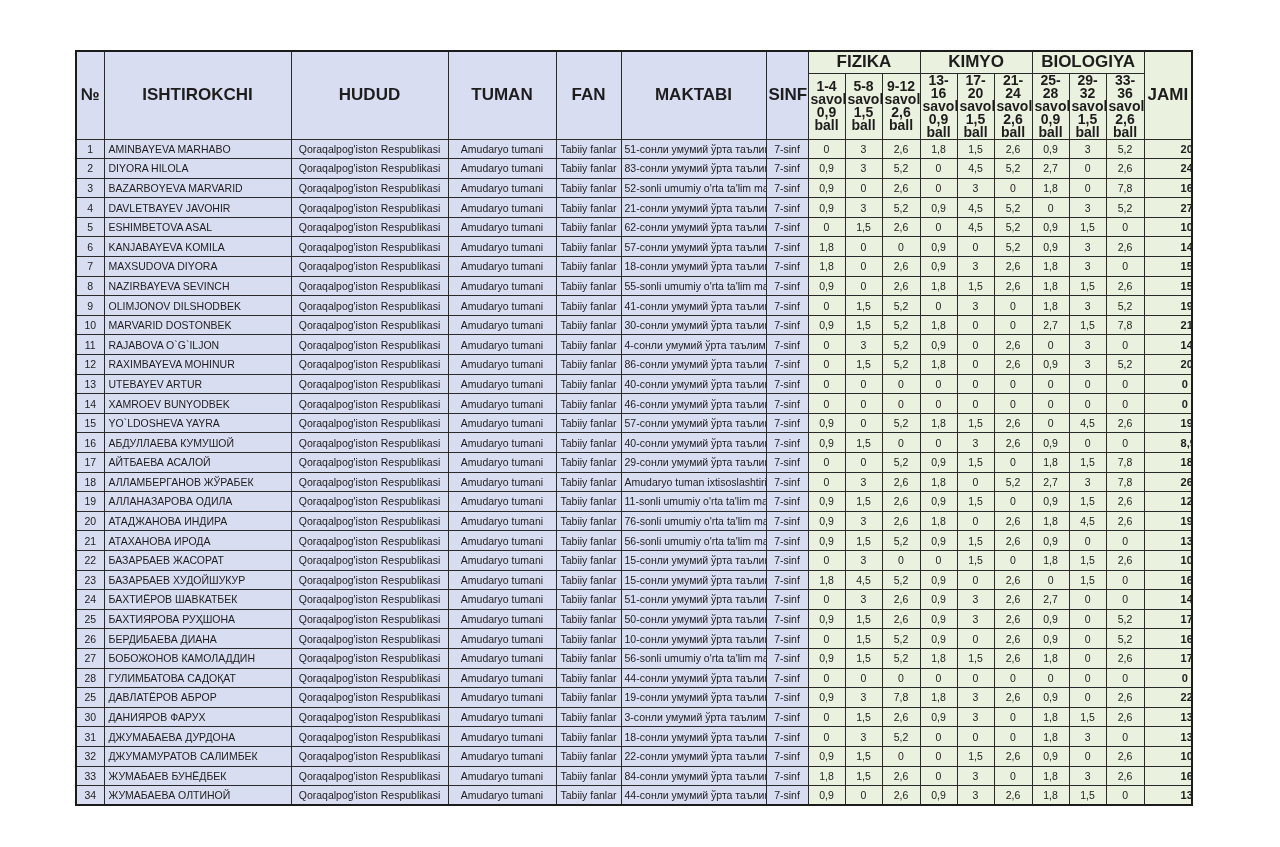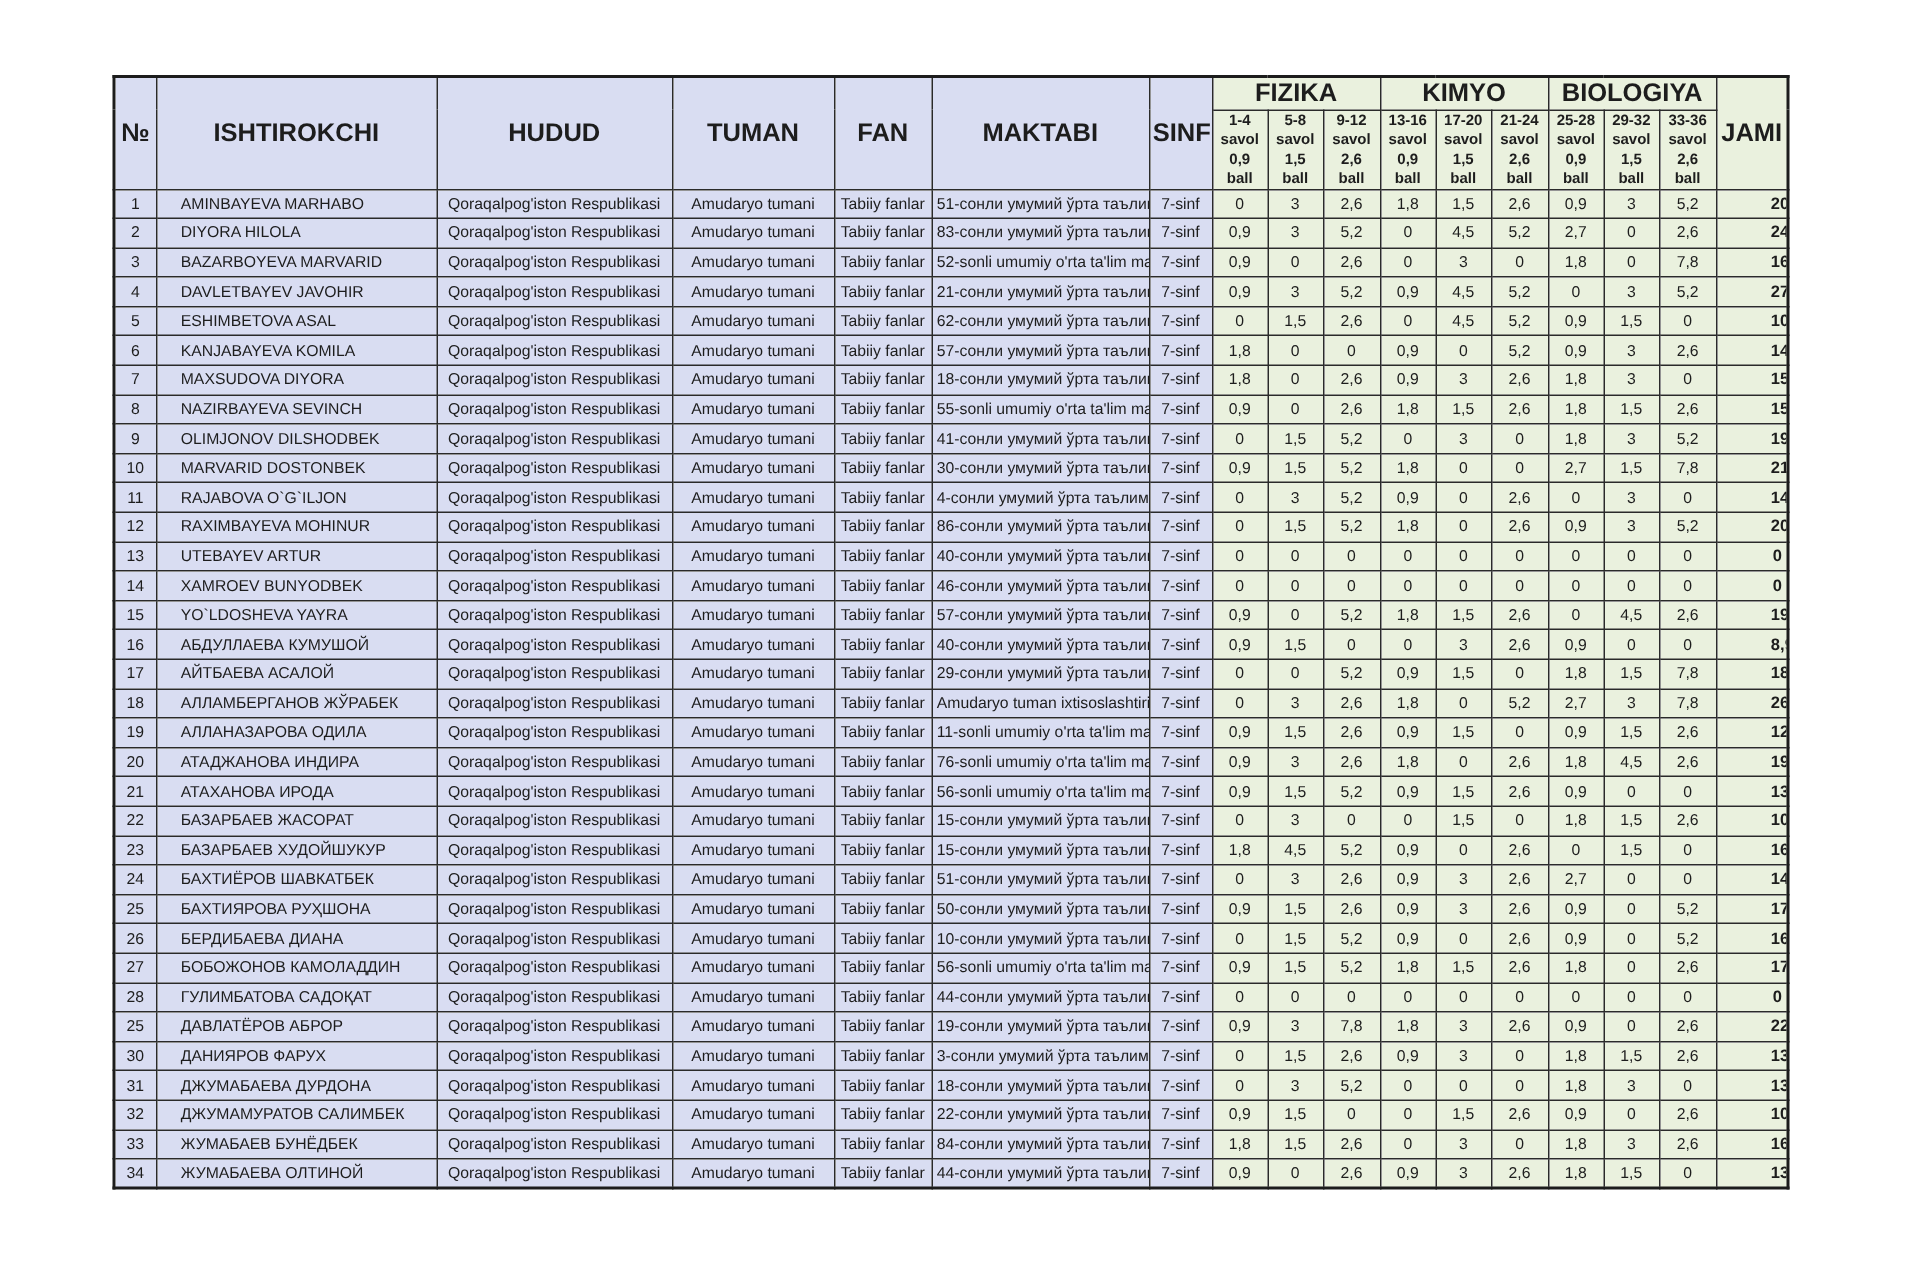--- a/index.html
+++ b/index.html
@@ -12,25 +12,25 @@
     border-collapse:collapse;table-layout:fixed;
     border:2px solid #1c1c1c;
   }
   th,td{
     border:1px solid #2a2a2a;box-sizing:border-box;overflow:hidden;
     color:#1d1d1d;padding:0 2px;
   }
   thead th{background:#d9ddf2;font-weight:bold;font-size:17px;text-align:center;vertical-align:middle;}
   thead th.green{background:#eaf1de;}
   thead tr.grouprow th{height:22px;}
-  thead tr.subrow th{height:46px;font-size:10px;line-height:13px;margin-left:40px;}
+  thead tr.subrow th{height:46px;font-size:14px;line-height:13px;margin-left:40px;}
   tbody tr{height:19.6px;}
   tbody td{font-size:10.5px;background:#d9ddf2;white-space:nowrap;vertical-align:middle;}
   td.c-n{text-align:center;}
-  td.c-name{text-align:left;padding-left:16px;}
+  td.c-name{text-align:left;padding-left:4px;}
   td.c-hudud,td.c-tuman,td.c-fan,td.c-sinf{text-align:center;}
   td.c-maktab{text-align:left;padding-left:3px;}
   td.c-s1,td.c-s2,td.c-s3,td.c-s4,td.c-s5,td.c-s6,td.c-s7,td.c-s8,td.c-s9{
     background:#eaf1de;text-align:center;
   }
   td.c-jami{background:#eaf1de;text-align:center;font-weight:bold;font-size:11px;padding-left:36px;}
 </style>
 </head>
 <body>
 

